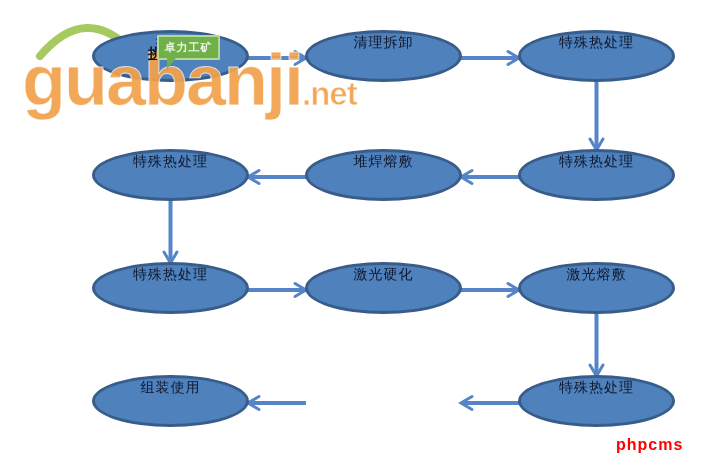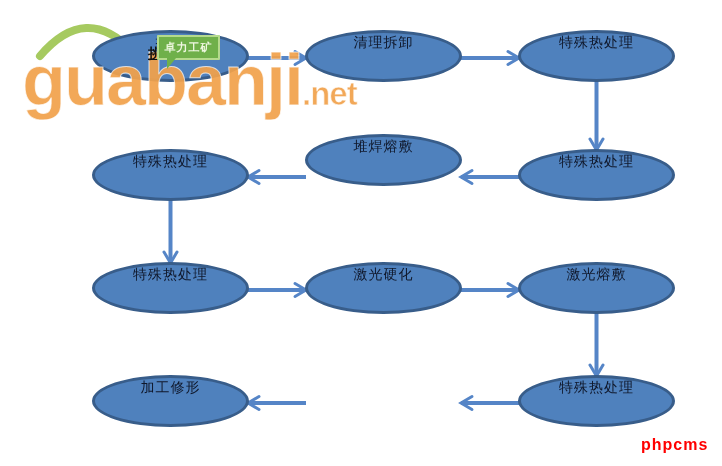--- a/index.html
+++ b/index.html
@@ -32,21 +32,21 @@
     position:absolute;left:167px;top:58px;width:0;height:0;z-index:6;
     border-right:9px solid transparent;
   }
   .strike-label{
     position:absolute;left:148px;top:45px;z-index:5;
     font-size:14px;font-weight:bold;color:#111;letter-spacing:1px;
     text-decoration:underline;
   }
   .phpcms{
     position:absolute;left:616px;top:436px;z-index:5;
-    font-weight:bold;font-size:16px;letter-spacing:1px;margin-left:25px;
+    font-weight:bold;font-size:16px;letter-spacing:1px;
   }
 </style>
 </head>
 <body>
 
 <div id="stage">
 
   <svg id="arrow-layer" width="722" height="466" viewBox="0 0 722 466">
     <defs>
       <marker id="ah" markerUnits="userSpaceOnUse" markerWidth="18" markerHeight="18" viewBox="0 0 18 18" refX="15" refY="9" orient="auto">
@@ -85,34 +85,34 @@
     </div>
     <div class="node" style="left: 305px; top: 30px; width: 157px; height: 52px; background: rgb(79, 129, 189); border: 3px solid rgb(56, 93, 138);">
       <span>清理拆卸</span>
     </div>
     <div class="node" style="left: 518px; top: 30px; width: 157px; height: 52px; background: rgb(79, 129, 189); border: 3px solid rgb(56, 93, 138);">
       <span>特殊热处理</span>
     </div>
     <div class="node" style="left: 518px; top: 149px; width: 157px; height: 52px; background: rgb(79, 129, 189); border: 3px solid rgb(56, 93, 138);">
       <span>特殊热处理</span>
     </div>
-    <div class="node" style="left: 305px; top: 134px; width: 157px; height: 52px; background: rgb(79, 129, 189); border: 3px solid rgb(56, 93, 138);">
+    <div class="node" style="left: 305px; top: 149px; width: 157px; height: 52px; background: rgb(79, 129, 189); border: 3px solid rgb(56, 93, 138);">
       <span>堆焊熔敷</span>
     </div>
     <div class="node" style="left: 92px; top: 149px; width: 157px; height: 52px; background: rgb(79, 129, 189); border: 3px solid rgb(56, 93, 138);">
       <span>特殊热处理</span>
     </div>
     <div class="node" style="left: 92px; top: 262px; width: 157px; height: 52px; background: rgb(79, 129, 189); border: 3px solid rgb(56, 93, 138);">
       <span>特殊热处理</span>
     </div>
     <div class="node" style="left: 518px; top: 262px; width: 157px; height: 52px; background: rgb(79, 129, 189); border: 3px solid rgb(56, 93, 138);">
       <span>激光熔敷</span>
     </div>
     <div class="node" style="left: 305px; top: 262px; width: 157px; height: 52px; background: rgb(79, 129, 189); border: 3px solid rgb(56, 93, 138);">
       <span>激光硬化</span>
     </div>
     <div class="node" style="left: 518px; top: 375px; width: 157px; height: 52px; background: rgb(79, 129, 189); border: 3px solid rgb(56, 93, 138);">
       <span>特殊热处理</span>
     </div>
     <div class="node" style="left: 92px; top: 375px; width: 157px; height: 52px; background: rgb(79, 129, 189); border: 3px solid rgb(56, 93, 138);">
-      <span>加工修形</span>
+      <span>组装使用</span>
     </div>
   </div>
 
 </body></html>

